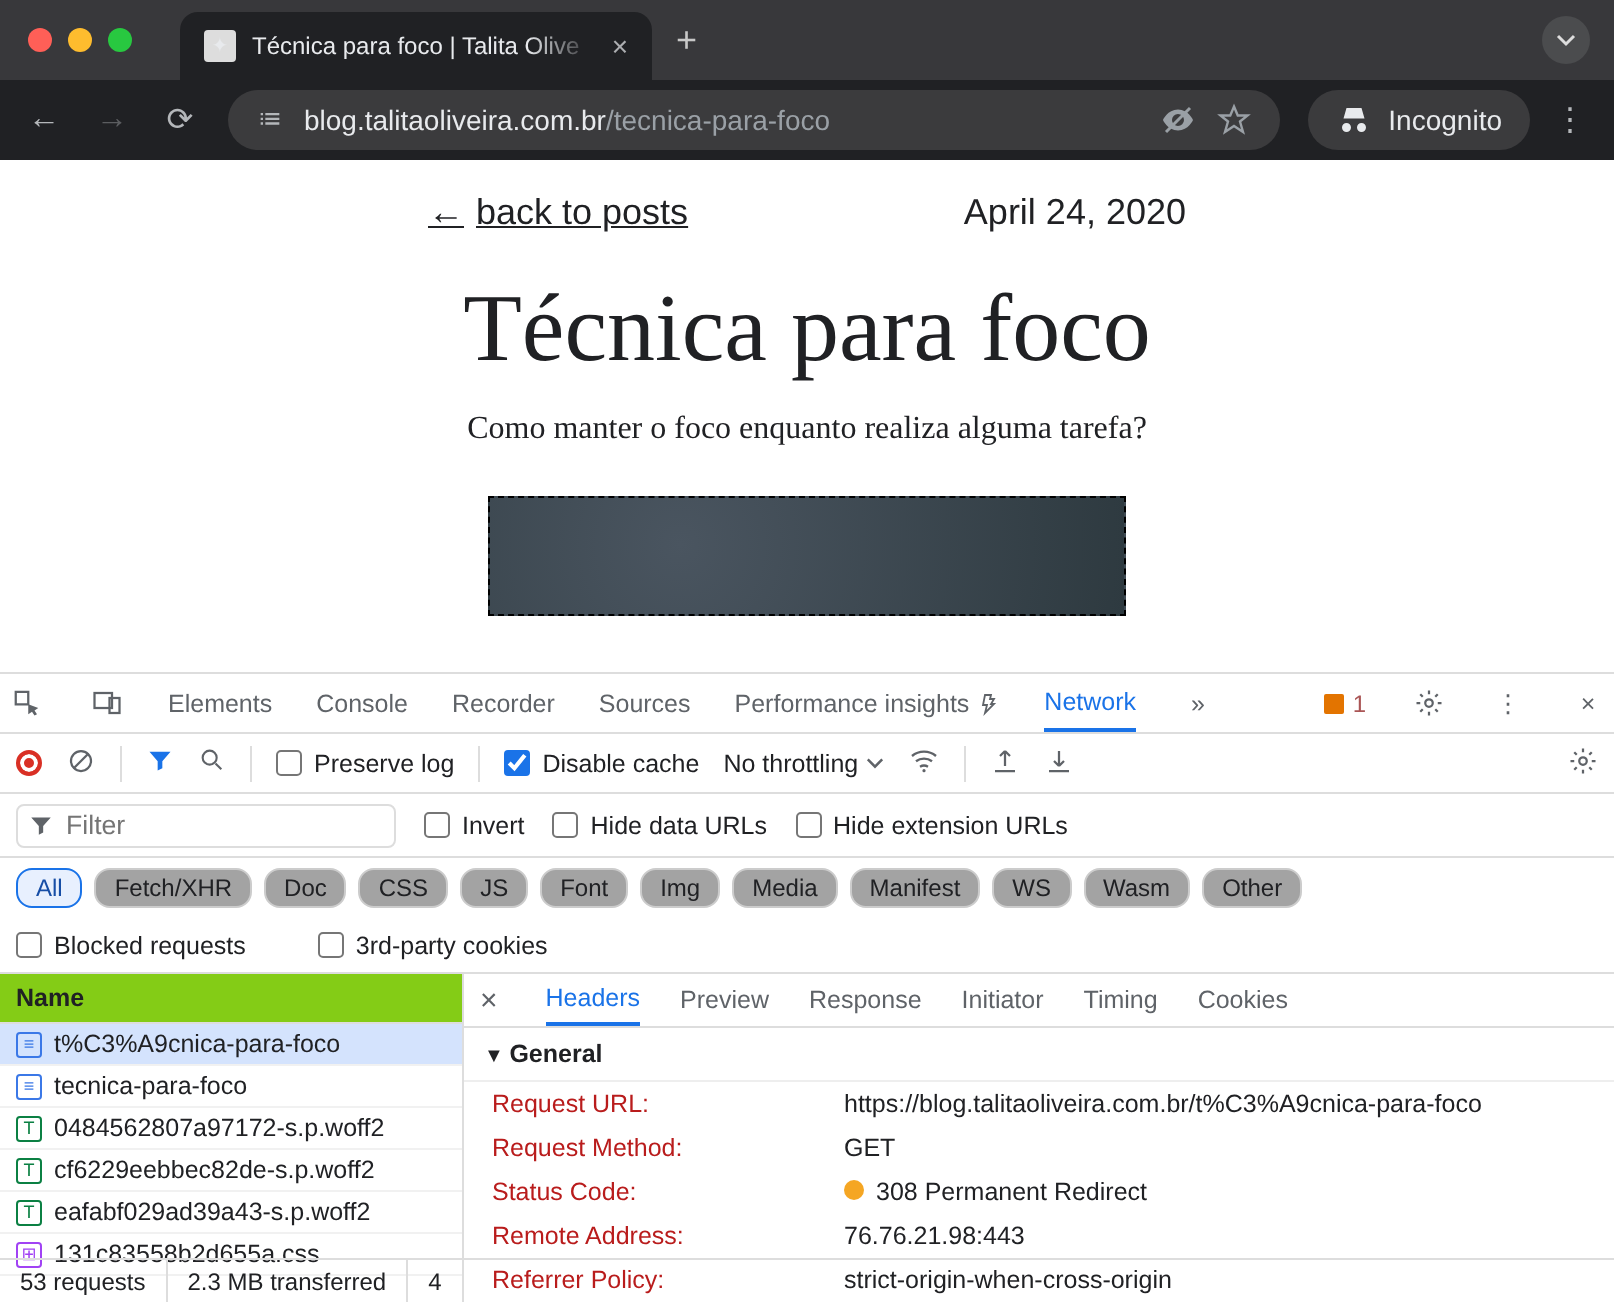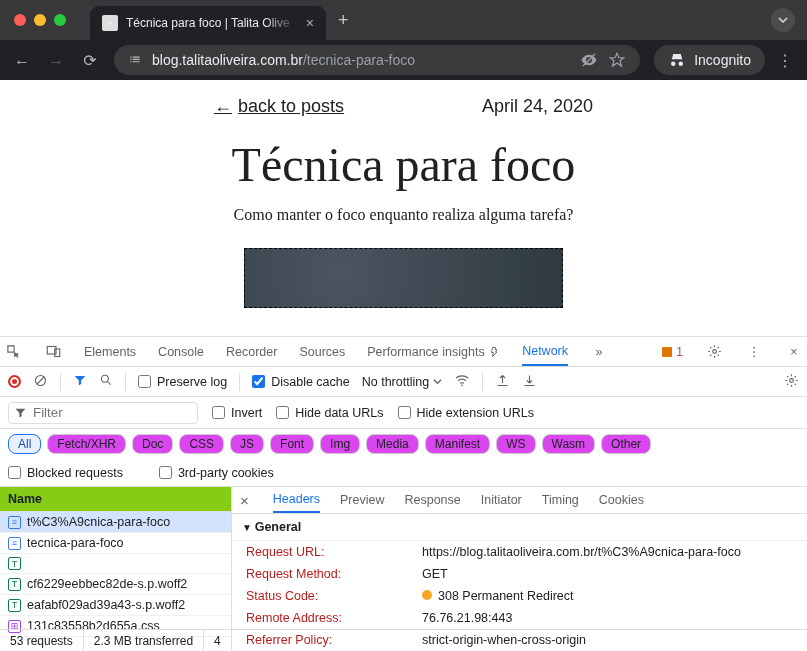--- a/index.html
+++ b/index.html
@@ -49,21 +49,21 @@
   .record { width:13px; height:13px; border-radius:50%; border:2px solid #d93025; background:#d93025; box-shadow: 0 0 0 2px #fff inset;}
   .vline { width:1px; height:18px; background:#ddd; }
   .chk { display:flex; align-items:center; gap:6px; }
   
   .dt-row3 { display:flex; align-items:center; height:32px; border-bottom:1px solid #ddd; padding:0 8px; gap:14px; font-size:12.5px; }
   .filter-input { border:1px solid #ddd; border-radius:4px; padding:3px 8px 3px 24px; width:190px; height:22px; background:#fff; }
   .funnel-wrap { position:relative; }
   .funnel-wrap svg{ position:absolute; left:6px; top:4px; }
   
   .chipbar { display:flex; align-items:center; height:30px; padding:3px 8px; gap:6px; flex-wrap:nowrap; font-size:12px; border-bottom:1px solid transparent; }
-  .chip { border:1px solid #ccc; border-radius:8px; padding:2px 9px; background:#d946ef; }
+  .chip { border:1px solid #ccc; border-radius:8px; padding:2px 9px; background:#a3a3a3; }
   .chip.act { background:#e8f0fe; border-color:#1a73e8; color:#174ea6; }
   
   .chipbar2 { display:flex; align-items:center; height:28px; padding:0 8px; gap:36px; font-size:12.5px; border-bottom:1px solid #ddd; }
   
   .dt-body { display:flex; flex:1; min-height:0; }
   .req-list { width:232px; border-right:1px solid #ddd; display:flex; flex-direction:column; }
   .col-head { padding:5px 8px; border-bottom:1px solid #ddd; font-size:12.5px; background:#84cc16;font-weight:bold; }
   .row { display:flex; align-items:center; gap:6px; padding:3px 8px; font-size:12.5px; border-bottom:1px solid #f1f1f1; white-space: nowrap; overflow: hidden;}
   .row.sel { background:#d4e3fd; }
   .row .ico{ width:13px; height:13px; border:1px solid; border-radius:2px; display:flex; align-items:center; justify-content:center; font-size:9px; flex-shrink:0;}
@@ -292,20 +292,21 @@
           <div class="row sel">
             <span class="ico doc">≡</span>
             <span>t%C3%A9cnica-para-foco</span>
           </div>
           <div class="row">
             <span class="ico doc">≡</span>
             <span>tecnica-para-foco</span>
           </div>
           <div class="row">
             <span class="ico font">T</span>
+            <span>0484562807a97172-s.p.woff2</span>
           </div>
           <div class="row">
             <span class="ico font">T</span>
             <span>cf6229eebbec82de-s.p.woff2</span>
           </div>
           <div class="row">
             <span class="ico font">T</span>
             <span>eafabf029ad39a43-s.p.woff2</span>
           </div>
           <div class="row">

